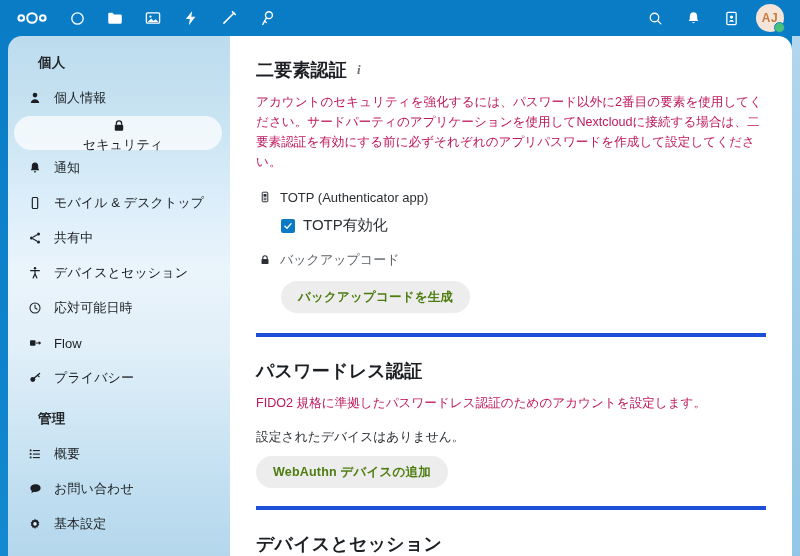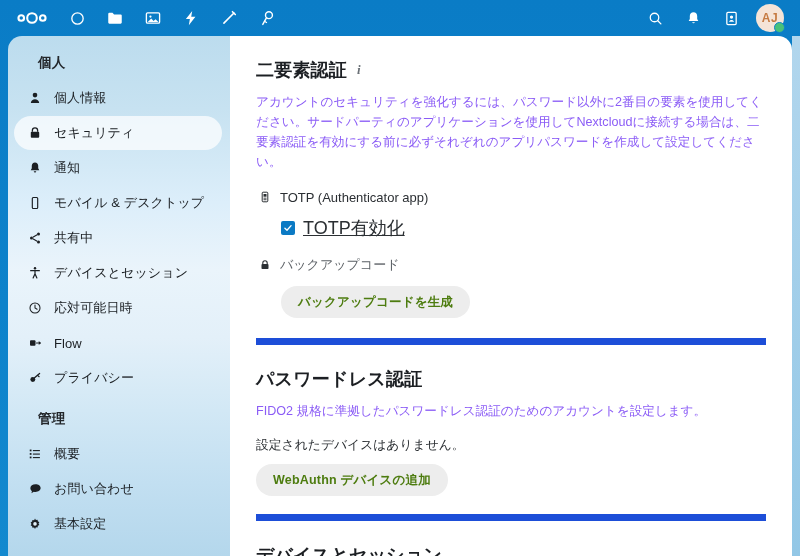--- a/index.html
+++ b/index.html
@@ -138,20 +138,21 @@
     align-items: center;
     height: 34px;
     margin: 1px 8px 1px 6px;
     padding-left: 10px;
     border-radius: 17px;
     cursor: pointer;
     box-sizing: border-box;
   }
   .side-item.active {
     background: rgba(255,255,255,0.72);
+    flex-direction: column;
   }
   .side-ico {
     width: 22px;
     height: 20px;
     display: flex;
     align-items: center;
     justify-content: center;
     margin-right: 8px;
     flex: 0 0 auto;
   }
@@ -169,21 +170,21 @@
     background: #ffffff;
     border-radius: 0 14px 0 0;
     position: relative;
     overflow: hidden;
   }
   .main-inner {
     padding: 0 26px 0 26px;
   }
   .section {
     padding: 22px 0 18px 0;
-    border-bottom: 7px solid #1d4ed8;
+    border-bottom: 4px solid #1d4ed8;
   }
   .section.last { border-bottom: none; }
 
   h2.sec-title {
     margin: 0 0 10px 0;
     font-size: 18px;
     font-weight: bold;
     color: #1c1f23;
     display: flex;
     align-items: center;
@@ -197,21 +198,21 @@
     color: #6b7177;
     font-size: 13px;
     font-family: "Liberation Serif", serif;
     font-style: italic;
     cursor: pointer;
   }
   p.sec-desc {
     margin: 0;
     font-size: 12.6px;
     line-height: 20px;
-    color: #8b5cf6;
+    color: #be185d;
     max-width: 512px;
   }
 
   .provider {
     margin-top: 16px;
   }
   .provider-head {
     display: flex;
     align-items: center;
     font-size: 13px;
@@ -238,23 +239,22 @@
     height: 14px;
     border-radius: 2px;
     background: #0b7ac4;
     display: flex;
     align-items: center;
     justify-content: center;
     margin-right: 8px;
     flex: 0 0 auto;
   }
   .checkrow-label {
-    font-size: 18px;
+    font-size: 15px;
     color: #2b2f33;
-    text-decoration: underline;
   }
 
   .btn {
     display: inline-flex;
     align-items: center;
     justify-content: center;
     height: 32px;
     padding: 0 17px;
     border: none;
     border-radius: 16px;

